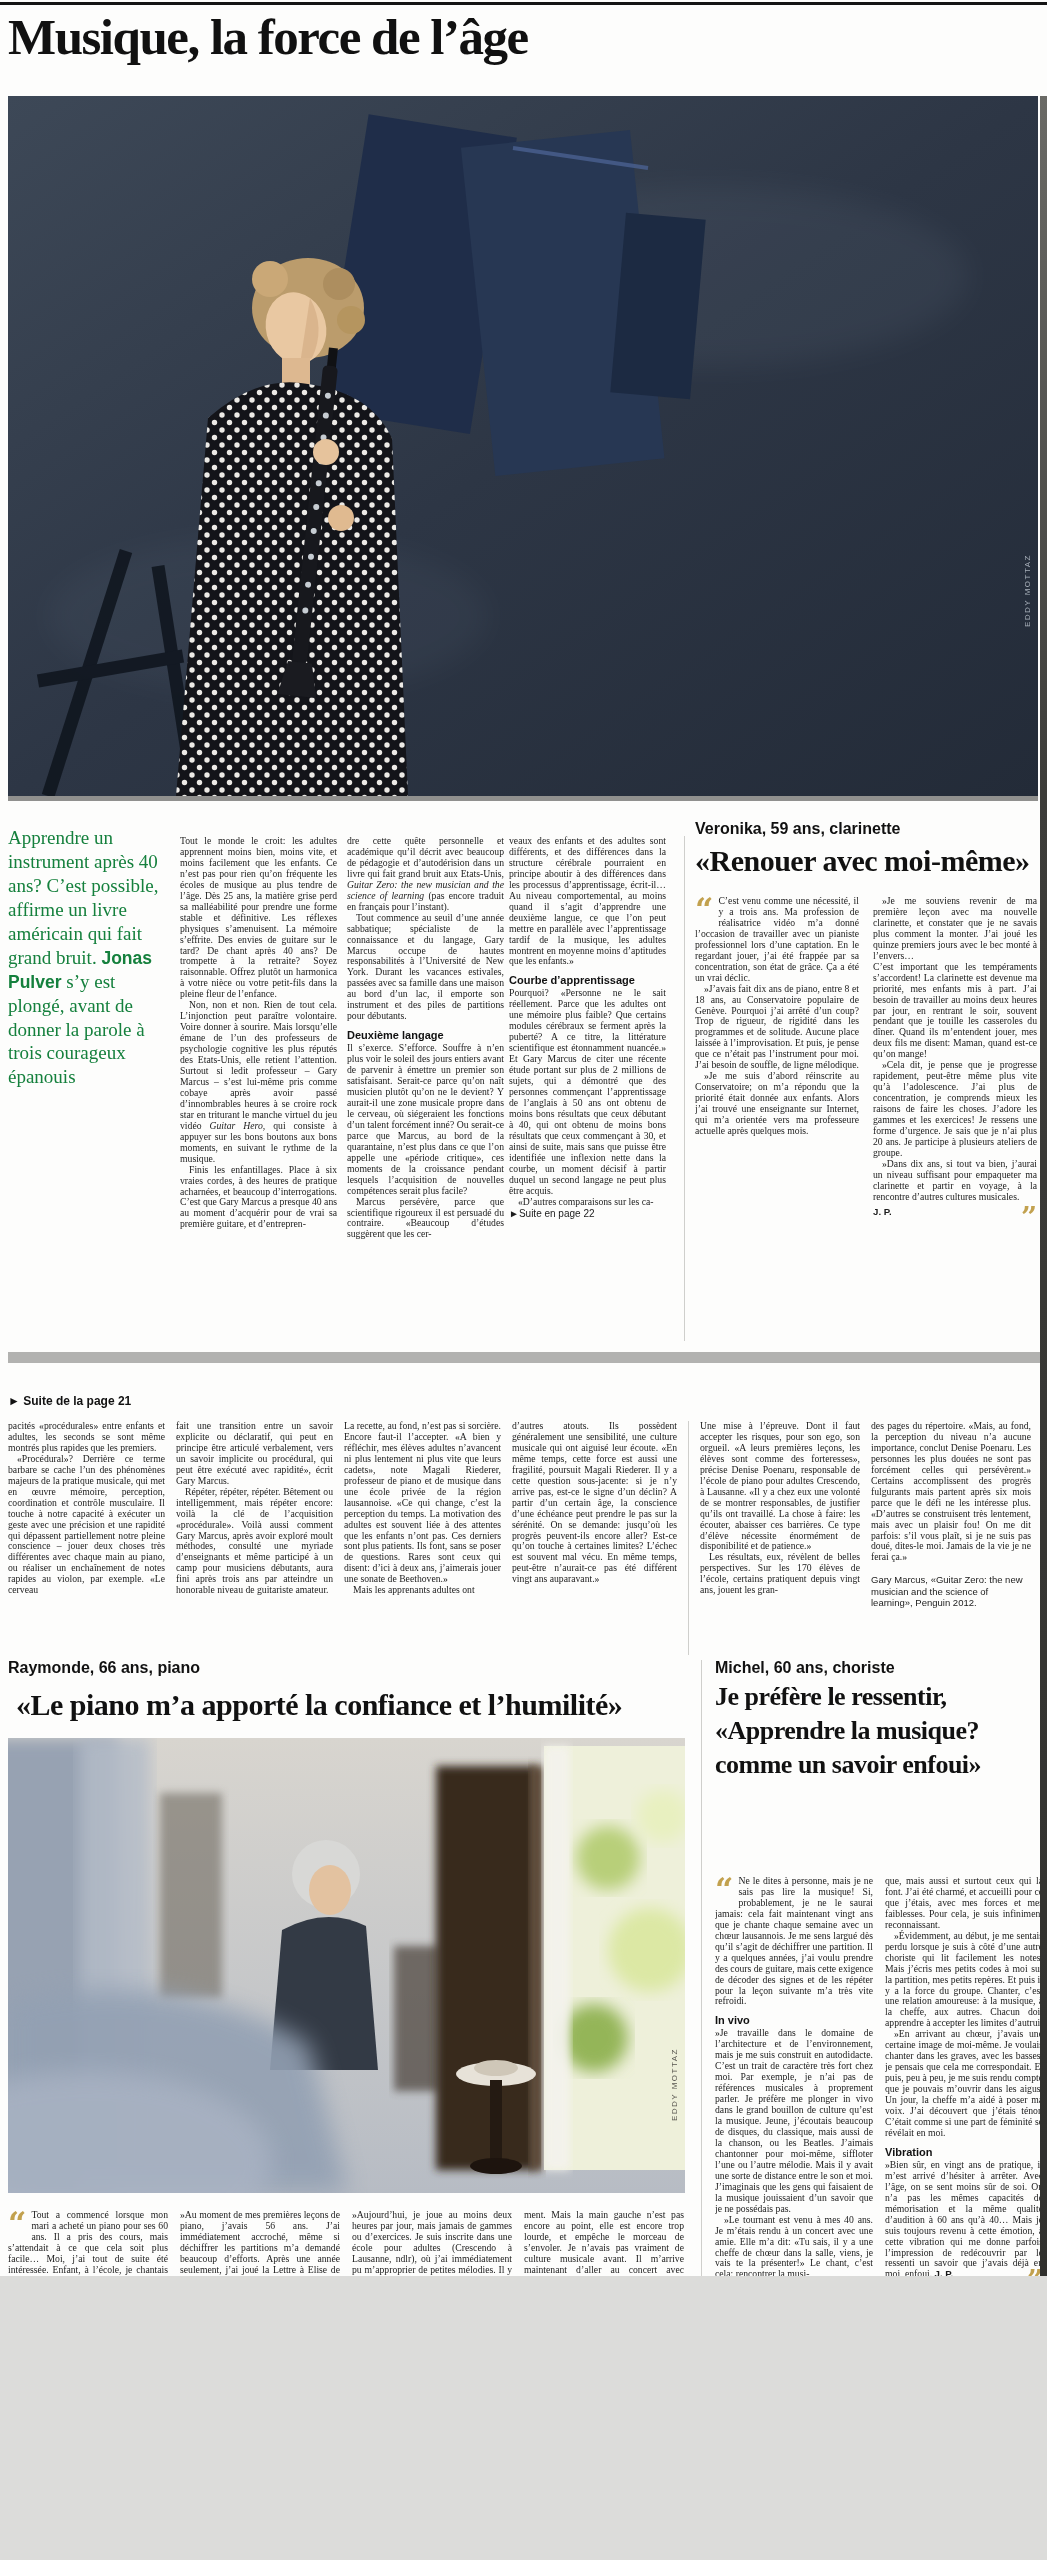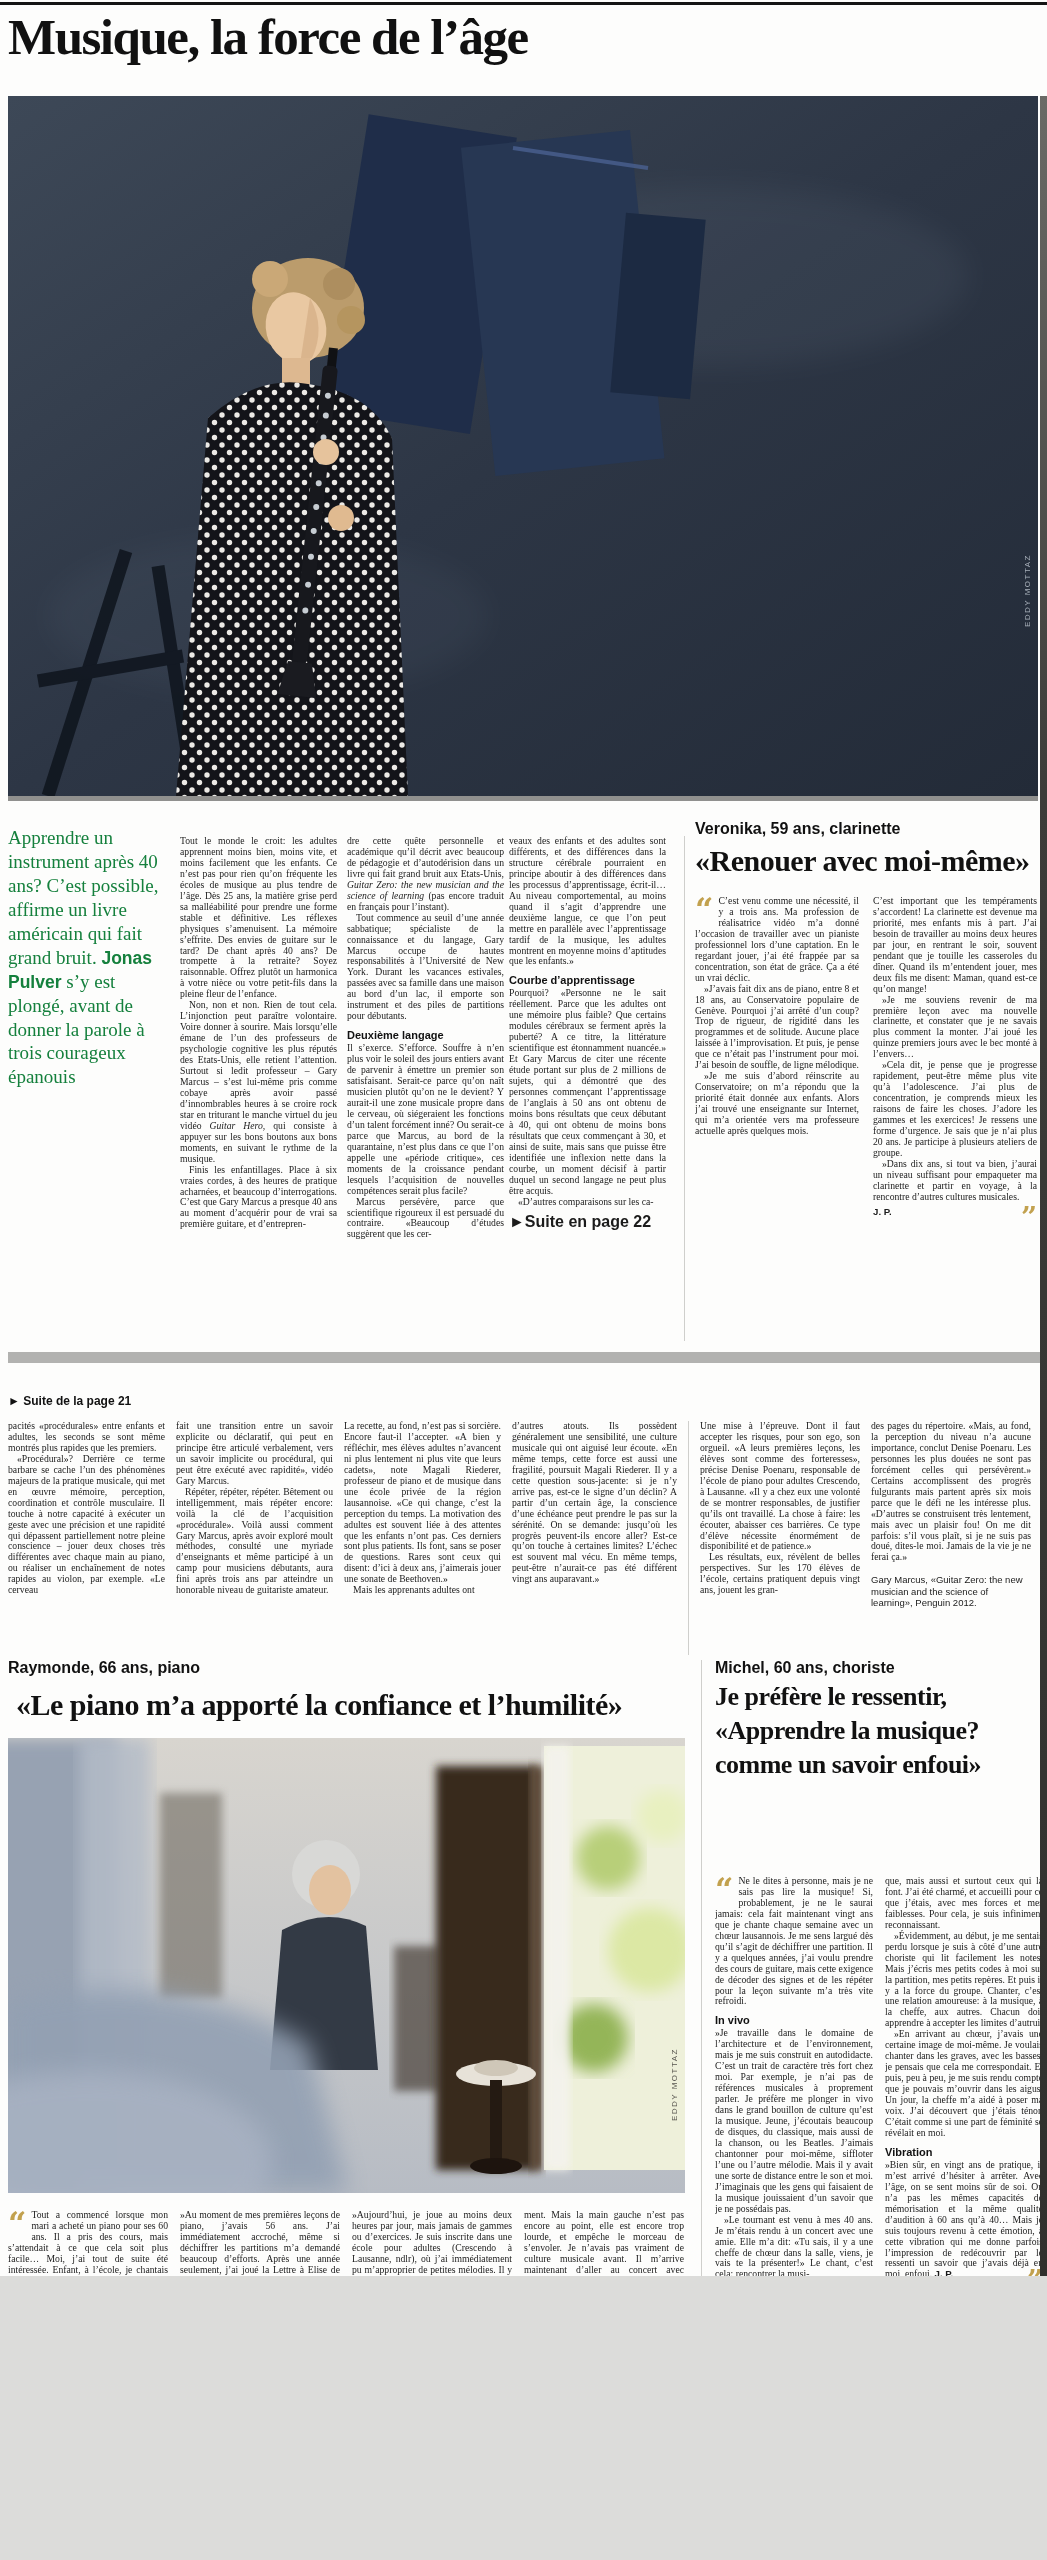--- a/index.html
+++ b/index.html
@@ -15,21 +15,21 @@
   .vcredit{position:absolute;writing-mode:vertical-rl;transform:rotate(180deg);
            font-family:"Liberation Sans",sans-serif;font-size:8px;letter-spacing:1.5px;}
   .vcredit.main{right:6px;top:458px;color:#a8b0ba;}
   .vcredit.ray{right:6px;top:310px;color:#57554f;}
   .lede{left:8px;top:826px;width:164px;height:420px;font-size:19px;line-height:1.26;color:#15803d;}
   .lede-name{font-family:"Liberation Sans",sans-serif;font-weight:bold;font-size:17.5px;}
   .bodycol{width:157px;height:512px;top:836px;overflow:hidden;}
   .para{margin:0;text-align:justify;font-size:9.7px;line-height:1.13;}
   .ind{text-indent:9px;}
   .subhead{font-family:"Liberation Sans",sans-serif;font-weight:bold;font-size:11px;margin:7px 0 2px;color:#111;}
-  .suite{font-family:"Liberation Sans",sans-serif;font-weight:bold;font-size:16px;margin-top:5px;}
+  .suite{font-family:"Liberation Sans",sans-serif;font-weight:normal;font-size:10px;}
   .vrule{width:1px;background:#cfcfcc;}
   .side-story{left:695px;top:820px;width:347px;}
   .kicker{font-family:"Liberation Sans",sans-serif;font-weight:bold;font-size:16px;color:#111;}
   .side-head{margin:6px 0 0;font-family:"Liberation Serif",serif;font-weight:bold;font-size:30px;
              letter-spacing:-0.5px;color:#111;white-space:nowrap;}
   .two-cols{display:flex;gap:14px;margin-top:18px;}
   .two-cols .col{width:164px;height:445px;overflow:hidden;}
   .openq{float:left;font-family:"DejaVu Serif",serif;font-weight:bold;font-size:32px;line-height:0.78;
          color:#c2a14e;margin:2px 5px 0 0;}
   .closeq{float:right;font-family:"DejaVu Serif",serif;font-weight:bold;font-size:28px;line-height:0.55;
@@ -163,42 +163,42 @@
   <section class="abs side-story">
     <div class="kicker">Veronika, 59 ans, clarinette</div>
     <h2 class="side-head">«Renouer avec moi-même»</h2>
     <div class="two-cols">
       <div class="col">
         <p class="para"><span class="openq">“</span><span>C’est venu comme une nécessité, il y a trois ans. Ma profession de réalisatrice vidéo m’a donné l’occasion de travailler avec un pianiste professionnel lors d’une captation. En le regardant jouer, j’ai été frappée par sa concentration, son état de grâce. Ça a été un vrai déclic.</span></p>
         <p class="para ind"><span>»J’avais fait dix ans de piano, entre 8 et 18 ans, au Conservatoire populaire de Genève. Pourquoi j’ai arrêté d’un coup? Trop de rigueur, de rigidité dans les programmes et de solitude. Aucune place laissée à l’improvisation. Et puis, je pense que ce n’était pas l’instrument pour moi. J’ai besoin de souffle, de ligne mélodique.</span></p>
         <p class="para ind"><span>»Je me suis d’abord réinscrite au Conservatoire; on m’a répondu que la priorité était donnée aux enfants. Alors j’ai trouvé une enseignante sur Internet, qui m’a orientée vers ma professeure actuelle après quelques mois.</span></p>
       </div>
       <div class="col">
+        <p class="para ind"><span>»Je me souviens revenir de ma première leçon avec ma nouvelle clarinette, et constater que je ne savais plus comment la monter. J’ai joué les quinze premiers jours avec le bec monté à l’envers…</span></p>
         <p class="para"><span>C’est important que les tempéraments s’accordent! La clarinette est devenue ma priorité, mes enfants mis à part. J’ai besoin de travailler au moins deux heures par jour, en rentrant le soir, souvent pendant que je touille les casseroles du dîner. Quand ils m’entendent jouer, mes deux fils me disent: Maman, quand est-ce qu’on mange!</span></p>
-        <p class="para ind"><span>»Je me souviens revenir de ma première leçon avec ma nouvelle clarinette, et constater que je ne savais plus comment la monter. J’ai joué les quinze premiers jours avec le bec monté à l’envers…</span></p>
         <p class="para ind"><span>»Cela dit, je pense que je progresse rapidement, peut-être même plus vite qu’à l’adolescence. J’ai plus de concentration, je comprends mieux les raisons de faire les choses. J’adore les gammes et les exercices! Je ressens une forme d’urgence. Je sais que je n’ai plus 20 ans. Je participe à plusieurs ateliers de groupe.</span></p>
         <p class="para ind"><span>»Dans dix ans, si tout va bien, j’aurai un niveau suffisant pour empaqueter ma clarinette et partir en voyage, à la rencontre d’autres cultures musicales.</span></p>
         <div class="byline-row">
           <span class="byline">J. P.</span>
           <span class="closeq" style="float:none;">”</span>
         </div>
       </div>
     </div>
   </section>
 
   <div class="abs graybar bar1"></div>
   <div class="abs suite-back">► Suite de la page 21</div>
 
   <section class="abs cont">
     <div class="ccol">
       <p class="para"><span>pacités «procédurales» entre enfants et adultes, les seconds se sont même montrés plus rapides que les premiers.</span></p>
       <p class="para ind"><span>«Procédural»? Derrière ce terme barbare se cache l’un des phénomènes majeurs de la pratique musicale, qui met en œuvre mémoire, perception, coordination et contrôle musculaire. Il touche à notre capacité à exécuter un geste avec une précision et une rapidité qui dépassent partiellement notre pleine conscience – jouer deux choses très différentes avec chaque main au piano, ou réaliser un enchaînement de notes rapides au violon, par exemple. «Le cerveau</span></p>
     </div>
     <div class="ccol">
-      <p class="para"><span>fait une transition entre un savoir explicite ou déclaratif, qui peut en principe être articulé verbalement, vers un savoir implicite ou procédural, qui peut être exécuté avec rapidité», vidéo Gary Marcus.</span></p>
+      <p class="para"><span>fait une transition entre un savoir explicite ou déclaratif, qui peut en principe être articulé verbalement, vers un savoir implicite ou procédural, qui peut être exécuté avec rapidité», écrit Gary Marcus.</span></p>
       <p class="para ind"><span>Répéter, répéter, répéter. Bêtement ou intelligemment, mais répéter encore: voilà la clé de l’acquisition «procédurale». Voilà aussi comment Gary Marcus, après avoir exploré moult méthodes, consulté une myriade d’enseignants et même participé à un camp pour musiciens débutants, aura fini après trois ans par atteindre un honorable niveau de guitariste amateur.</span></p>
     </div>
     <div class="ccol">
       <p class="para"><span>La recette, au fond, n’est pas si sorcière. Encore faut-il l’accepter. «A bien y réfléchir, mes élèves adultes n’avancent ni plus lentement ni plus vite que leurs cadets», note Magali Riederer, professeur de piano et de musique dans une école privée de la région lausannoise. «Ce qui change, c’est la perception du temps. La motivation des adultes est souvent liée à des attentes que les enfants n’ont pas. Ces derniers sont plus patients. Ils font, sans se poser de questions. Rares sont ceux qui disent: d’ici à deux ans, j’aimerais jouer une sonate de Beethoven.»</span></p>
       <p class="para ind"><span>Mais les apprenants adultes ont</span></p>
     </div>
     <div class="ccol" style="width:165px;">
       <p class="para"><span>d’autres atouts. Ils possèdent généralement une sensibilité, une culture musicale qui ont aiguisé leur écoute. «En même temps, cette force est aussi une fragilité, poursuit Magali Riederer. Il y a cette question sous-jacente: si je n’y arrive pas, est-ce le signe d’un déclin? A partir d’un certain âge, la conscience d’une échéance peut prendre le pas sur la sérénité. On se demande: jusqu’où les progrès peuvent-ils encore aller? Est-ce qu’on touche à certaines limites? L’échec est souvent mal vécu. En même temps, peut-être n’aurait-ce pas été différent vingt ans auparavant.»</span></p>
     </div>
     <div class="cdiv"></div>

